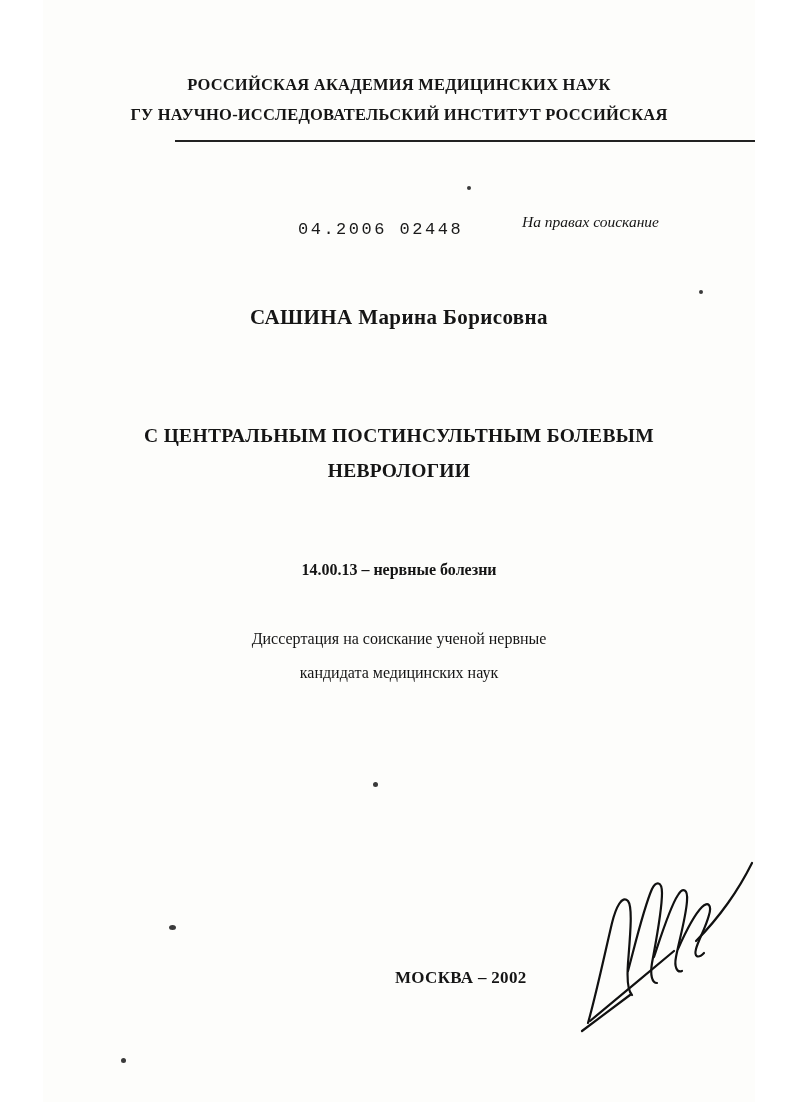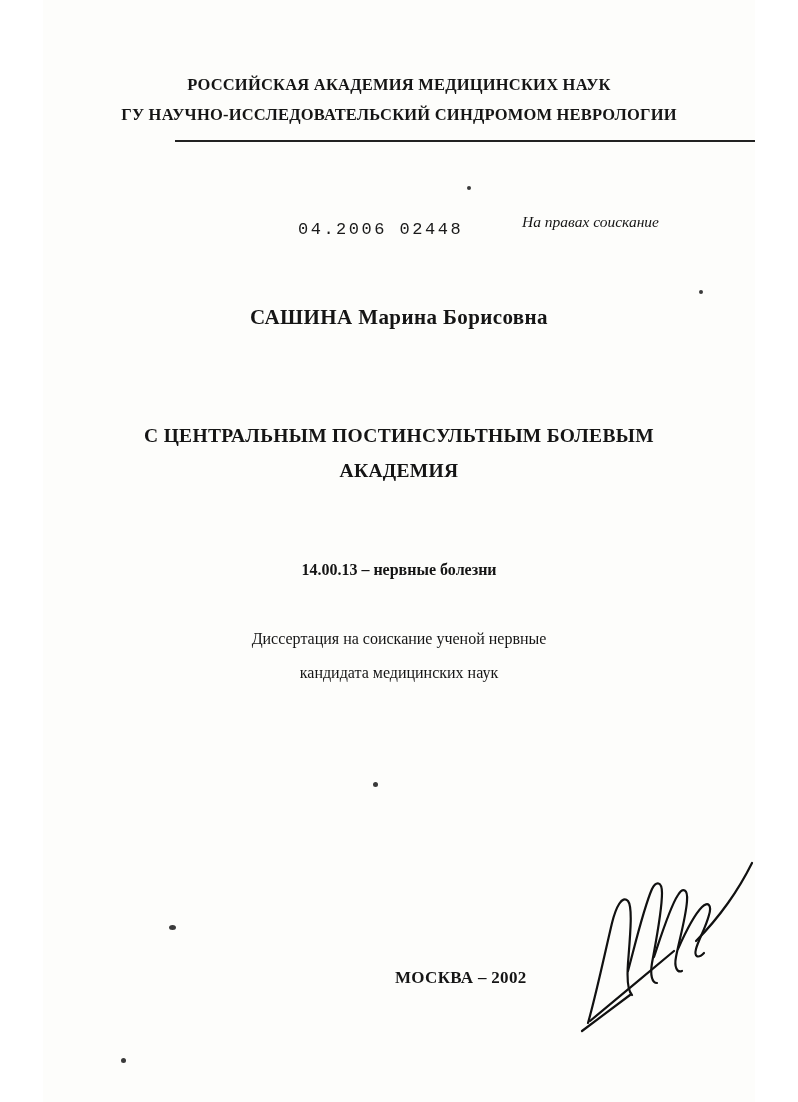--- a/index.html
+++ b/index.html
@@ -157,33 +157,33 @@
   .s4 { top: 925px; left: 126px; width: 7px; height: 5px; }
   .s5 { top: 1058px; left: 78px; width: 5px; height: 5px; }
 </style>
 </head>
 <body>
 
 <div class="page">
 
   <div class="header">
     <div class="line">РОССИЙСКАЯ АКАДЕМИЯ МЕДИЦИНСКИХ НАУК</div>
-    <div class="line">ГУ НАУЧНО-ИССЛЕДОВАТЕЛЬСКИЙ СИНДРОМОМ НЕВРОЛОГИИ</div>
+    <div class="line">ГУ НАУЧНО-ИССЛЕДОВАТЕЛЬСКИЙ ИНСТИТУТ РОССИЙСКАЯ</div>
   </div>
   <div class="header-rule"></div>
 
   <div class="manuscript-note">На правах соискание</div>
 
   <div class="stamp-number">04.2006 02448</div>
 
   <div class="author">САШИНА Марина Борисовна</div>
 
   <div class="title">
     <div>С ЦЕНТРАЛЬНЫМ ПОСТИНСУЛЬТНЫМ БОЛЕВЫМ</div>
-    <div>АКАДЕМИЯ</div>
+    <div>НЕВРОЛОГИИ</div>
   </div>
 
   <div class="specialty">14.00.13 – нервные болезни</div>
 
   <div class="degree">
     <div>Диссертация на соискание ученой нервные</div>
     <div>кандидата медицинских наук</div>
   </div>
 
 

